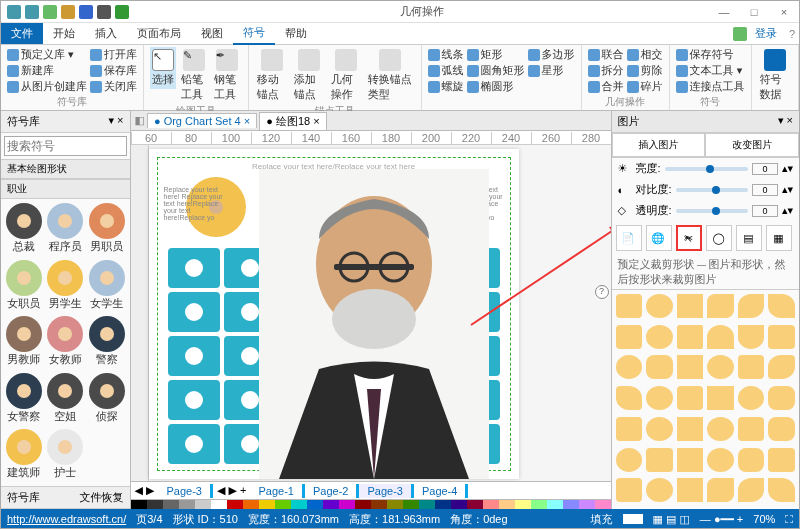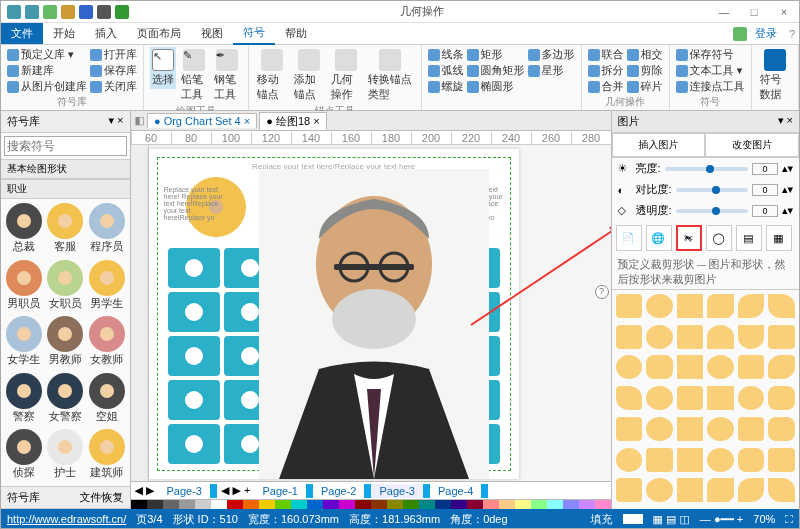--- a/index.html
+++ b/index.html
@@ -46,21 +46,21 @@
 .page .titletx{text-align:center;font-size:8px;color:#aaa;margin-top:4px}
 .page .toprow{display:flex;justify-content:space-around;margin-top:6px}
 .page .toprow .circ{width:60px;height:60px;border-radius:50%;display:flex;align-items:center;justify-content:center}
 .page .gridnodes{position:absolute;top:90px;left:10px;right:10px;bottom:10px;display:grid;grid-template-columns:repeat(6,1fr);grid-auto-rows:40px;gap:4px}
 .page .node{background:#2bb0c9;border-radius:4px;display:flex;align-items:center;justify-content:center}
 .page .node .mini{width:18px;height:18px;border-radius:50%;background:#fff}
 .photo{position:absolute;left:110px;top:20px;width:230px;height:310px;overflow:hidden}
 .photo svg{width:100%;height:100%}
 .sidetxt{position:absolute;font-size:7px;color:#888;width:60px}
 .pagebar{height:18px;background:#fff;border-top:1px solid #bbb;display:flex;align-items:center;font-size:10px}
-.pagebar .pg{padding:1px 8px;border-right:7px solid #0ea5e9;color:#0a6ab6}
+.pagebar .pg{padding:1px 8px;border-right:3px solid #0ea5e9;color:#0a6ab6}
 .pagebar .pg.active{background:#eef}
 .colorbar{height:10px;display:flex;border-top:1px solid #bbb}
 .colorbar div{flex:1}
 .rightpanel{width:230px;border-left:1px solid #bbb;background:#fafafa;display:flex;flex-direction:column}
 .rightpanel .hdr{background:#e8e8e8;padding:3px 6px;font-size:11px;border-bottom:1px solid #ccc}
 .rightpanel .tabs2{display:flex;border-bottom:1px solid #ccc}
 .rightpanel .tabs2 div{flex:1;text-align:center;padding:4px;border:1px solid #ccc;background:#fff;font-size:10px}
 .rightpanel .slider{display:flex;align-items:center;gap:4px;padding:3px 6px;font-size:10px}
 .rightpanel .slider .track{flex:1;height:4px;background:#cde;border-radius:2px;position:relative}
 .rightpanel .slider .track::after{content:"";position:absolute;width:8px;height:8px;background:#0a6ab6;border-radius:50%;top:-2px;left:50%}
@@ -300,102 +300,96 @@
     <div class="section">基本绘图形状</div>
     <div class="section">职业</div>
     <div class="grid" id="libgrid">
         <div class="cell">
           <div class="av" style="background:#4a4a4a">
             <div class="head" style="width:14px;height:14px;background:#f2d0a4"></div>
           </div>
           <div>总裁</div>
         </div>
         <div class="cell">
+          <div class="av" style="background:#a9c1d9">
+            <div class="head" style="width:14px;height:14px;background:#f2d0a4"></div>
+          </div>
+          <div>程序员</div>
+        </div>
+        <div class="cell">
+          <div class="av" style="background:#e08a5b">
+            <div class="head" style="width:14px;height:14px;background:#f2d0a4"></div>
+          </div>
+          <div>男职员</div>
+        </div>
+        <div class="cell">
+          <div class="av" style="background:#b8d48e">
+            <div class="head" style="width:14px;height:14px;background:#f2d0a4"></div>
+          </div>
+          <div>女职员</div>
+        </div>
+        <div class="cell">
           <div class="av" style="background:#f2c14e">
             <div class="head" style="width:14px;height:14px;background:#f2d0a4"></div>
           </div>
-          <div>客服</div>
+          <div>男学生</div>
         </div>
         <div class="cell">
           <div class="av" style="background:#a9c1d9">
             <div class="head" style="width:14px;height:14px;background:#f2d0a4"></div>
           </div>
-          <div>程序员</div>
-        </div>
-        <div class="cell">
-          <div class="av" style="background:#e08a5b">
-            <div class="head" style="width:14px;height:14px;background:#f2d0a4"></div>
-          </div>
-          <div>男职员</div>
-        </div>
-        <div class="cell">
-          <div class="av" style="background:#b8d48e">
-            <div class="head" style="width:14px;height:14px;background:#f2d0a4"></div>
-          </div>
-          <div>女职员</div>
+          <div>女学生</div>
+        </div>
+        <div class="cell">
+          <div class="av" style="background:#8b6f5c">
+            <div class="head" style="width:14px;height:14px;background:#f2d0a4"></div>
+          </div>
+          <div>男教师</div>
+        </div>
+        <div class="cell">
+          <div class="av" style="background:#d98b8b">
+            <div class="head" style="width:14px;height:14px;background:#f2d0a4"></div>
+          </div>
+          <div>女教师</div>
+        </div>
+        <div class="cell">
+          <div class="av" style="background:#2d3e50">
+            <div class="head" style="width:14px;height:14px;background:#f2d0a4"></div>
+          </div>
+          <div>警察</div>
+        </div>
+        <div class="cell">
+          <div class="av" style="background:#2d3e50">
+            <div class="head" style="width:14px;height:14px;background:#f2d0a4"></div>
+          </div>
+          <div>女警察</div>
+        </div>
+        <div class="cell">
+          <div class="av" style="background:#4a4a4a">
+            <div class="head" style="width:14px;height:14px;background:#f2d0a4"></div>
+          </div>
+          <div>空姐</div>
+        </div>
+        <div class="cell">
+          <div class="av" style="background:#4a4a4a">
+            <div class="head" style="width:14px;height:14px;background:#f2d0a4"></div>
+          </div>
+          <div>侦探</div>
         </div>
         <div class="cell">
           <div class="av" style="background:#f2c14e">
             <div class="head" style="width:14px;height:14px;background:#f2d0a4"></div>
           </div>
-          <div>男学生</div>
-        </div>
-        <div class="cell">
-          <div class="av" style="background:#a9c1d9">
-            <div class="head" style="width:14px;height:14px;background:#f2d0a4"></div>
-          </div>
-          <div>女学生</div>
-        </div>
-        <div class="cell">
-          <div class="av" style="background:#8b6f5c">
-            <div class="head" style="width:14px;height:14px;background:#f2d0a4"></div>
-          </div>
-          <div>男教师</div>
-        </div>
-        <div class="cell">
-          <div class="av" style="background:#d98b8b">
-            <div class="head" style="width:14px;height:14px;background:#f2d0a4"></div>
-          </div>
-          <div>女教师</div>
-        </div>
-        <div class="cell">
-          <div class="av" style="background:#2d3e50">
-            <div class="head" style="width:14px;height:14px;background:#f2d0a4"></div>
-          </div>
-          <div>警察</div>
-        </div>
-        <div class="cell">
-          <div class="av" style="background:#2d3e50">
-            <div class="head" style="width:14px;height:14px;background:#f2d0a4"></div>
-          </div>
-          <div>女警察</div>
-        </div>
-        <div class="cell">
-          <div class="av" style="background:#4a4a4a">
-            <div class="head" style="width:14px;height:14px;background:#f2d0a4"></div>
-          </div>
-          <div>空姐</div>
-        </div>
-        <div class="cell">
-          <div class="av" style="background:#4a4a4a">
-            <div class="head" style="width:14px;height:14px;background:#f2d0a4"></div>
-          </div>
-          <div>侦探</div>
+          <div>建筑师</div>
         </div>
         <div class="cell">
           <div class="av" style="background:#e8e8e8">
             <div class="head" style="width:14px;height:14px;background:#f2d0a4"></div>
           </div>
           <div>护士</div>
-        </div>
-        <div class="cell">
-          <div class="av" style="background:#f2c14e">
-            <div class="head" style="width:14px;height:14px;background:#f2d0a4"></div>
-          </div>
-          <div>建筑师</div>
         </div>
       </div>
     <div class="hdr" style="border-top:1px solid #ccc">
       <span>符号库</span>
       <span>文件恢复</span>
     </div>
   </div>
 
   <div class="canvaswrap">
     <div class="canvastabs">

